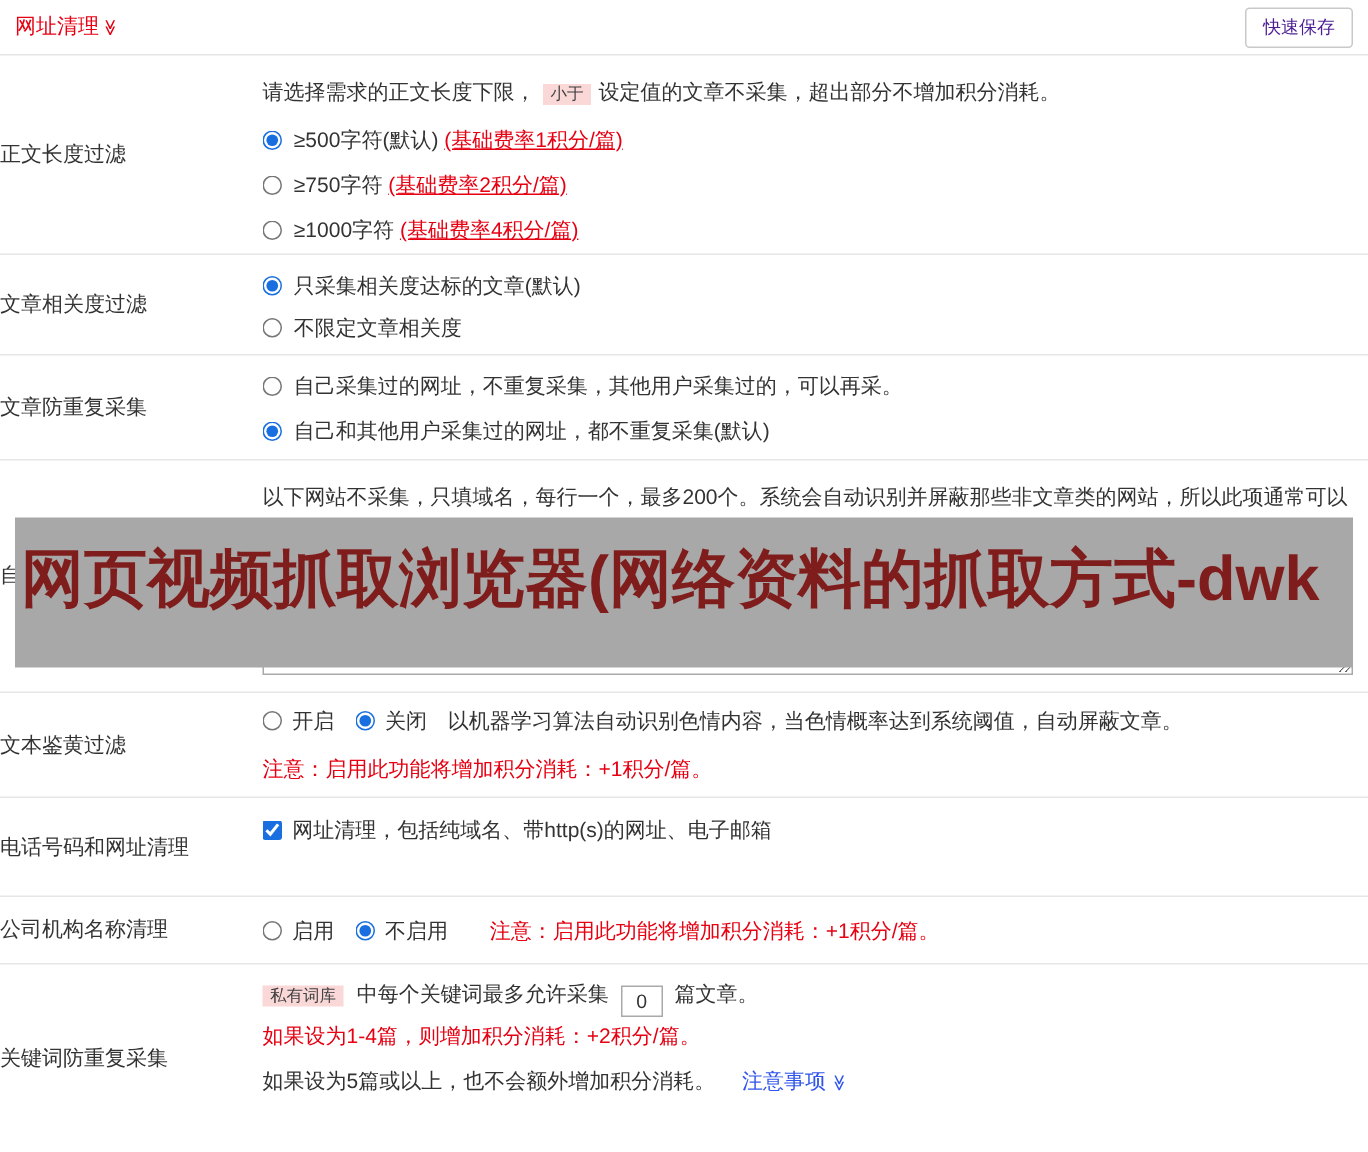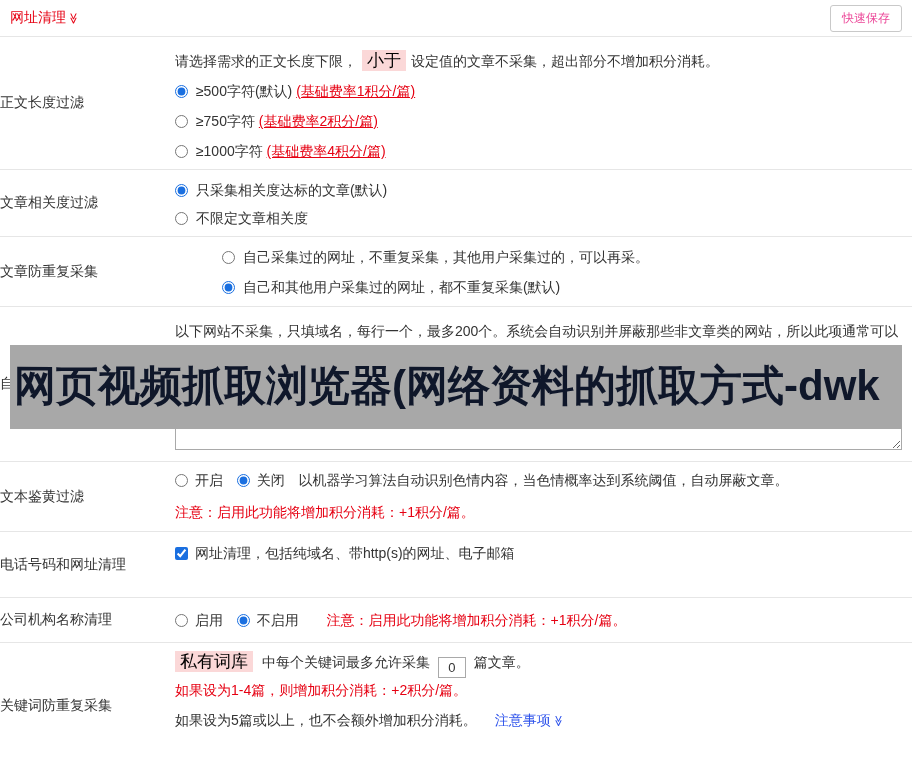--- a/index.html
+++ b/index.html
@@ -10,66 +10,66 @@
     position: relative; overflow: hidden;
   }
   .header {
     height: 37px; display: flex; align-items: center; justify-content: space-between;
     padding: 0 10px; border-bottom: 1px solid #e6e6e6;
   }
   .title { color: #e60012; font-size: 14px; cursor: pointer; }
   .chev { display: inline-block; transform: rotate(90deg); font-size: 11px; margin-left: 2px; }
   .save-btn {
     background: #fff; border: 1px solid #c9c9c9; border-radius: 3px;
-    padding: 4px 11px; font-size: 12px; color: #ec4899; cursor: pointer;
+    padding: 4px 11px; font-size: 12px; color: #4c1d95; cursor: pointer;
     font-family: inherit;
   }
   .row { display: flex; border-bottom: 1px solid #e6e6e6; }
   .row-label {
     width: 175px; flex-shrink: 0; 
     display: flex; align-items: center; font-size: 14px; color: #333;
   }
   .row-content { flex: 1; padding-right: 10px; }
   .line { line-height: 20px; font-size: 14px; }
   .opt { display: block; cursor: pointer; }
   .opt input { margin-right: 4px; vertical-align: -2px; }
   input[type=radio], input[type=checkbox] { accent-color: #1a6fe0; }
   .red { color: #e60012; }
   .u { text-decoration: underline; }
   .hl {
-    background: #fbd8d8; color: #000000; padding: 1px 5px; margin: 0 5px;
-    font-size: 17px;
+    background: #fbd8d8; color: #404040; padding: 1px 5px; margin: 0 5px;
+    font-size: 11px;
     text-align: center;
   }
   .link { color: #2f54eb; cursor: pointer; text-decoration: none; }
   .txt-input {
     border: 1px solid #a9a9a9; height: 22px; font-size: 12px; color: #666;
     padding: 0 5px; font-family: inherit; vertical-align: -6px;
   }
   .num-input {
     border: 1px solid #a9a9a9; width: 28px; height: 21px; text-align: center;
     font-size: 13px; color: #333; font-family: inherit; vertical-align: -5px;
     margin: 0 4px;
   }
   .blacklist-ta {
     width: 100%; height: 84px; margin-top: 3px; border: 1px solid #a9a9a9;
     resize: both; font-family: inherit; font-size: 13px; display: block;
   }
   .banner {
-    position: absolute; left: 10px; top: 345px; width: 892px; height: 84px;
-    background: #a8a8a8; color: #0f172a; overflow: hidden; white-space: nowrap;
+    position: absolute; left: 10px; top: 345px; width: 892px; height: 100px;
+    background: #a8a8a8; color: #7f1d1d; overflow: hidden; white-space: nowrap;
     font-size: 42px; font-weight: 700; line-height: 82px; padding-left: 4px;
     z-index: 10;
   }
   
   .r1 { height: 133px; } .r1 .row-content { padding-top: 14px; }
   .r1 .line { margin-bottom: 10px; }
   .r2 { height: 67px; }  .r2 .row-content { padding-top: 10px; }
   .r2 .line { margin-bottom: 8px; }
-  .r3 { height: 70px; gap: 47px; }  .r3 .row-content { padding-top: 10px; }
+  .r3 { height: 70px; }  .r3 .row-content { padding-top: 10px; }
   .r3 .line { margin-bottom: 10px; }
   .r4 { height: 155px; } .r4 .row-content { padding-top: 14px; }
   .r4 .desc { line-height: 21px; }
   .r5 { height: 70px; }  .r5 .row-content { padding-top: 8px; }
   .r5 .line { margin-bottom: 12px; }
   .r6 { height: 66px; }  .r6 .row-content { padding-top: 8px; }
   .r6 .line { margin-bottom: 6px; height: 26px; line-height: 26px; }
   .r7 { height: 45px; }  .r7 .row-content { padding-top: 12px; }
   .r8 { height: 125px; border-bottom: none; } .r8 .row-content { padding-top: 7px; }
   .r8 .line1 { height: 24px; line-height: 24px; margin-bottom: 6px; }

